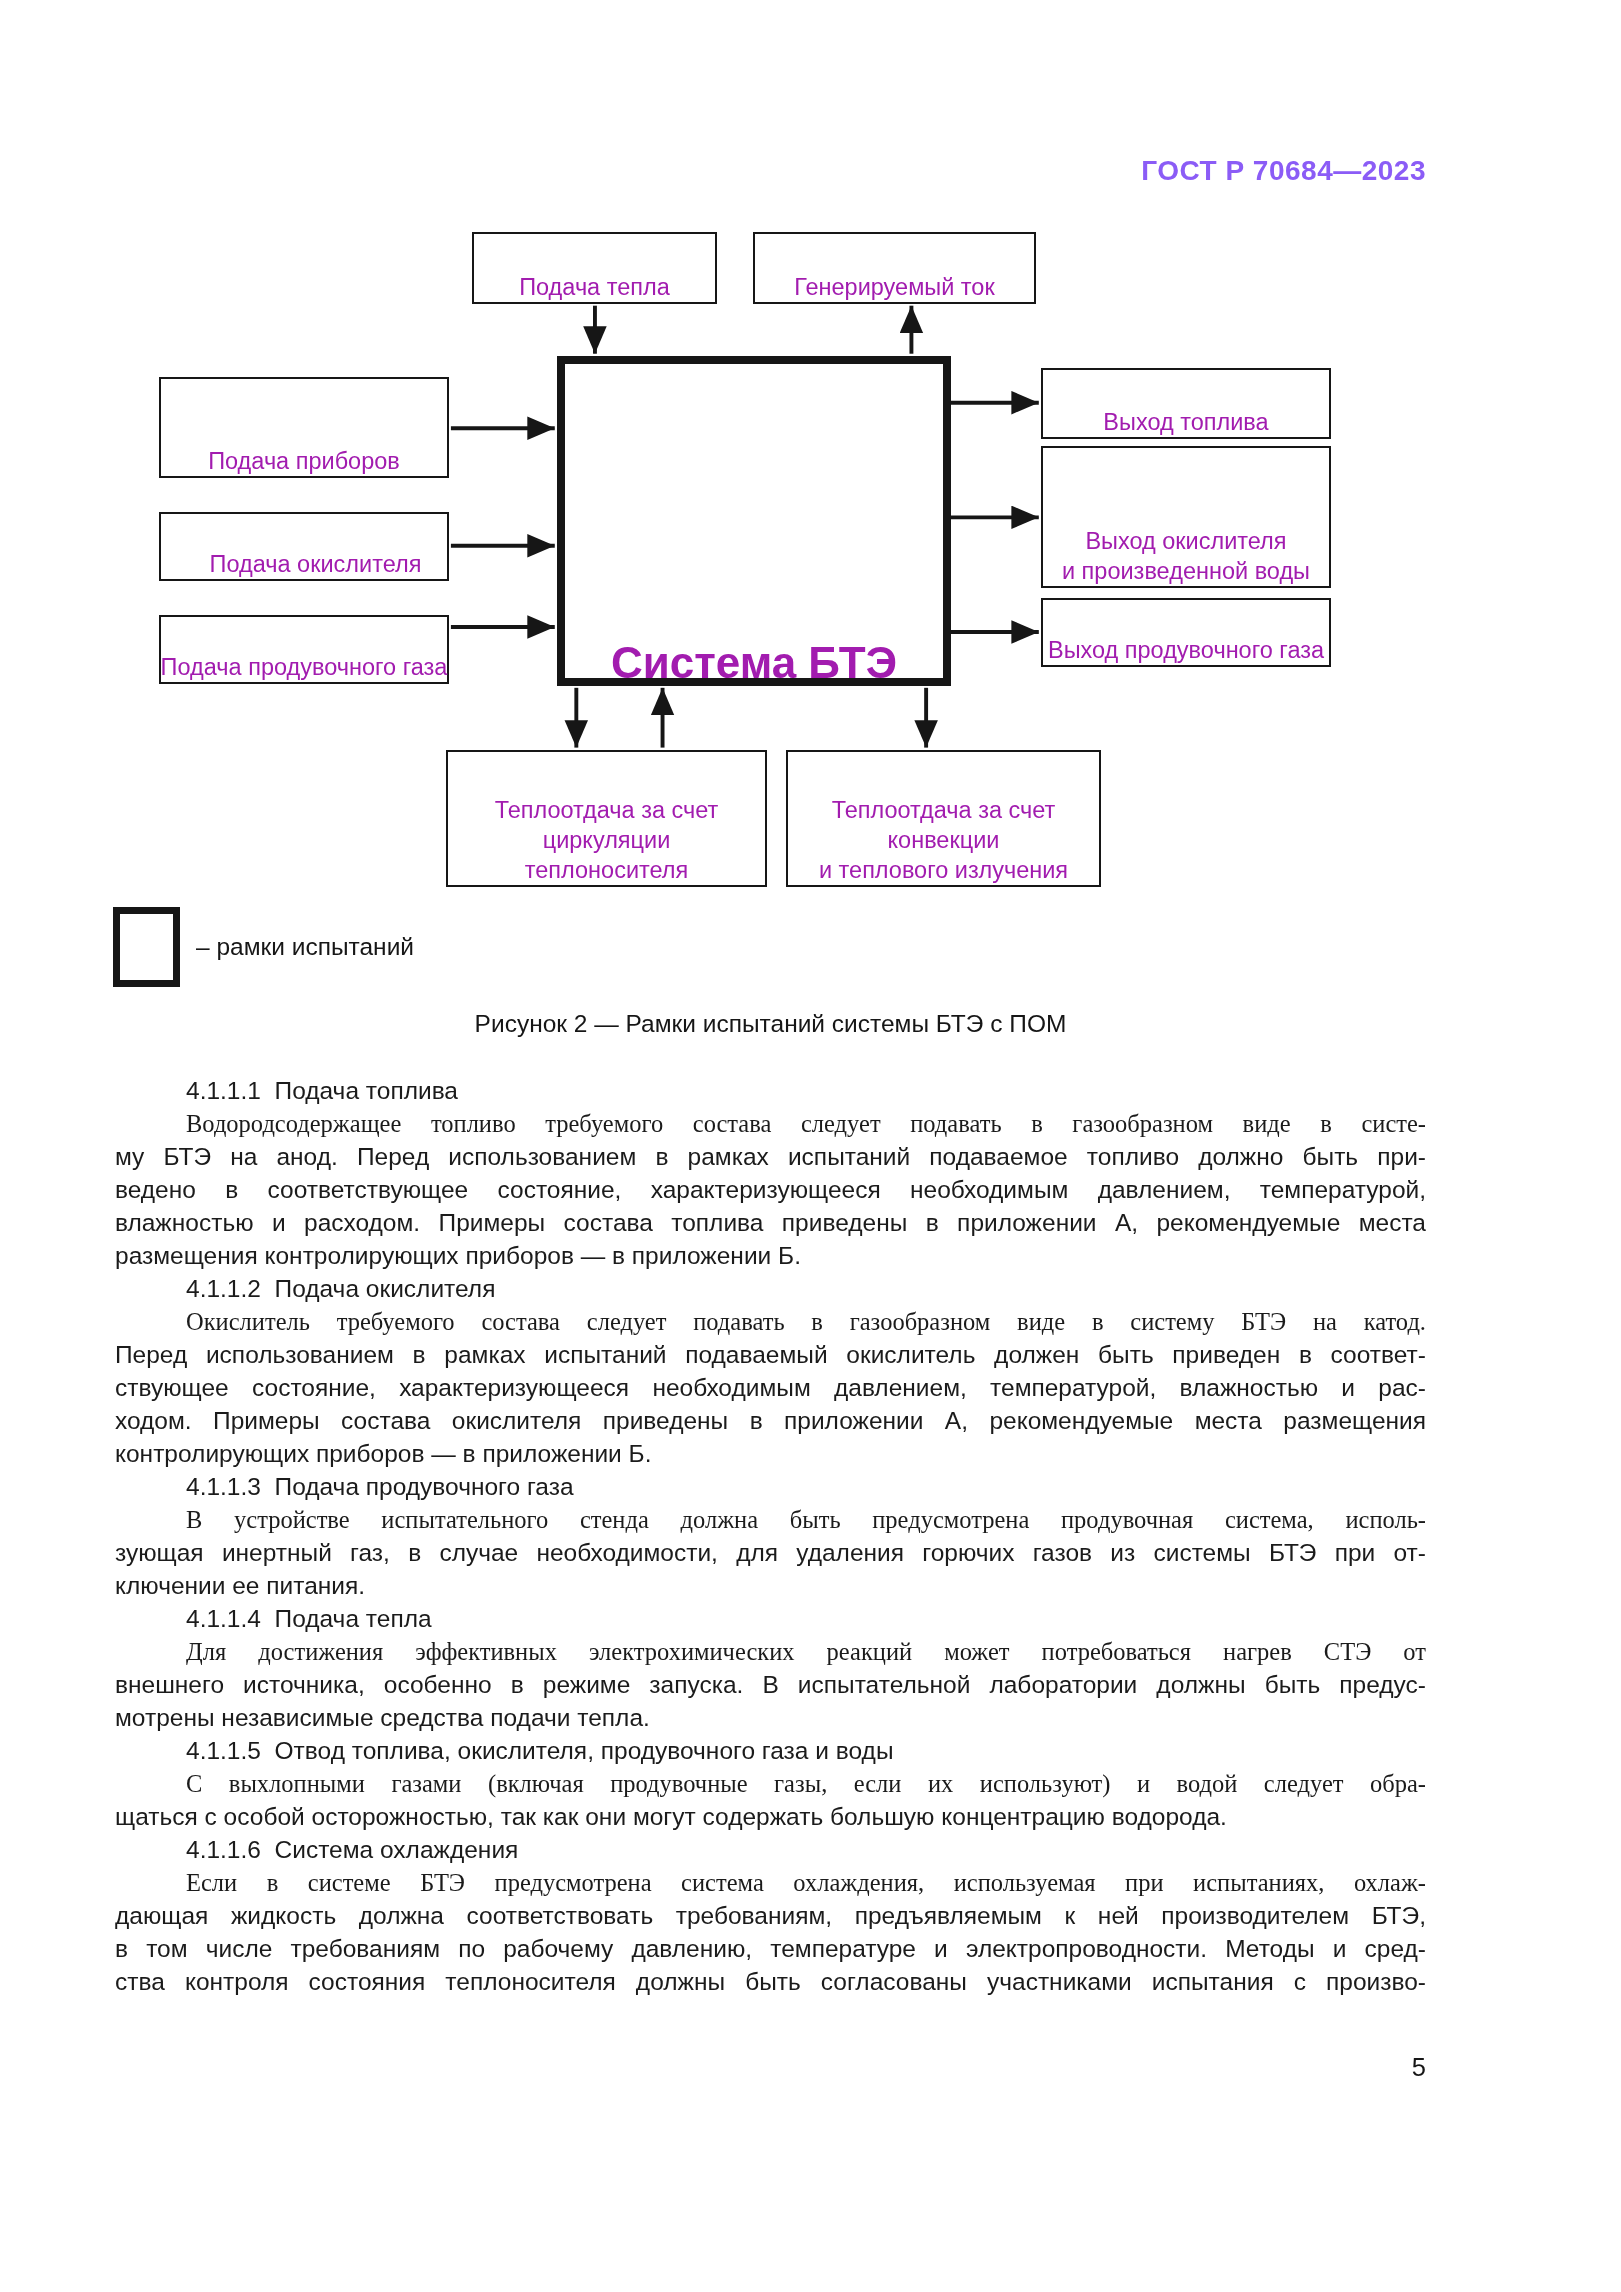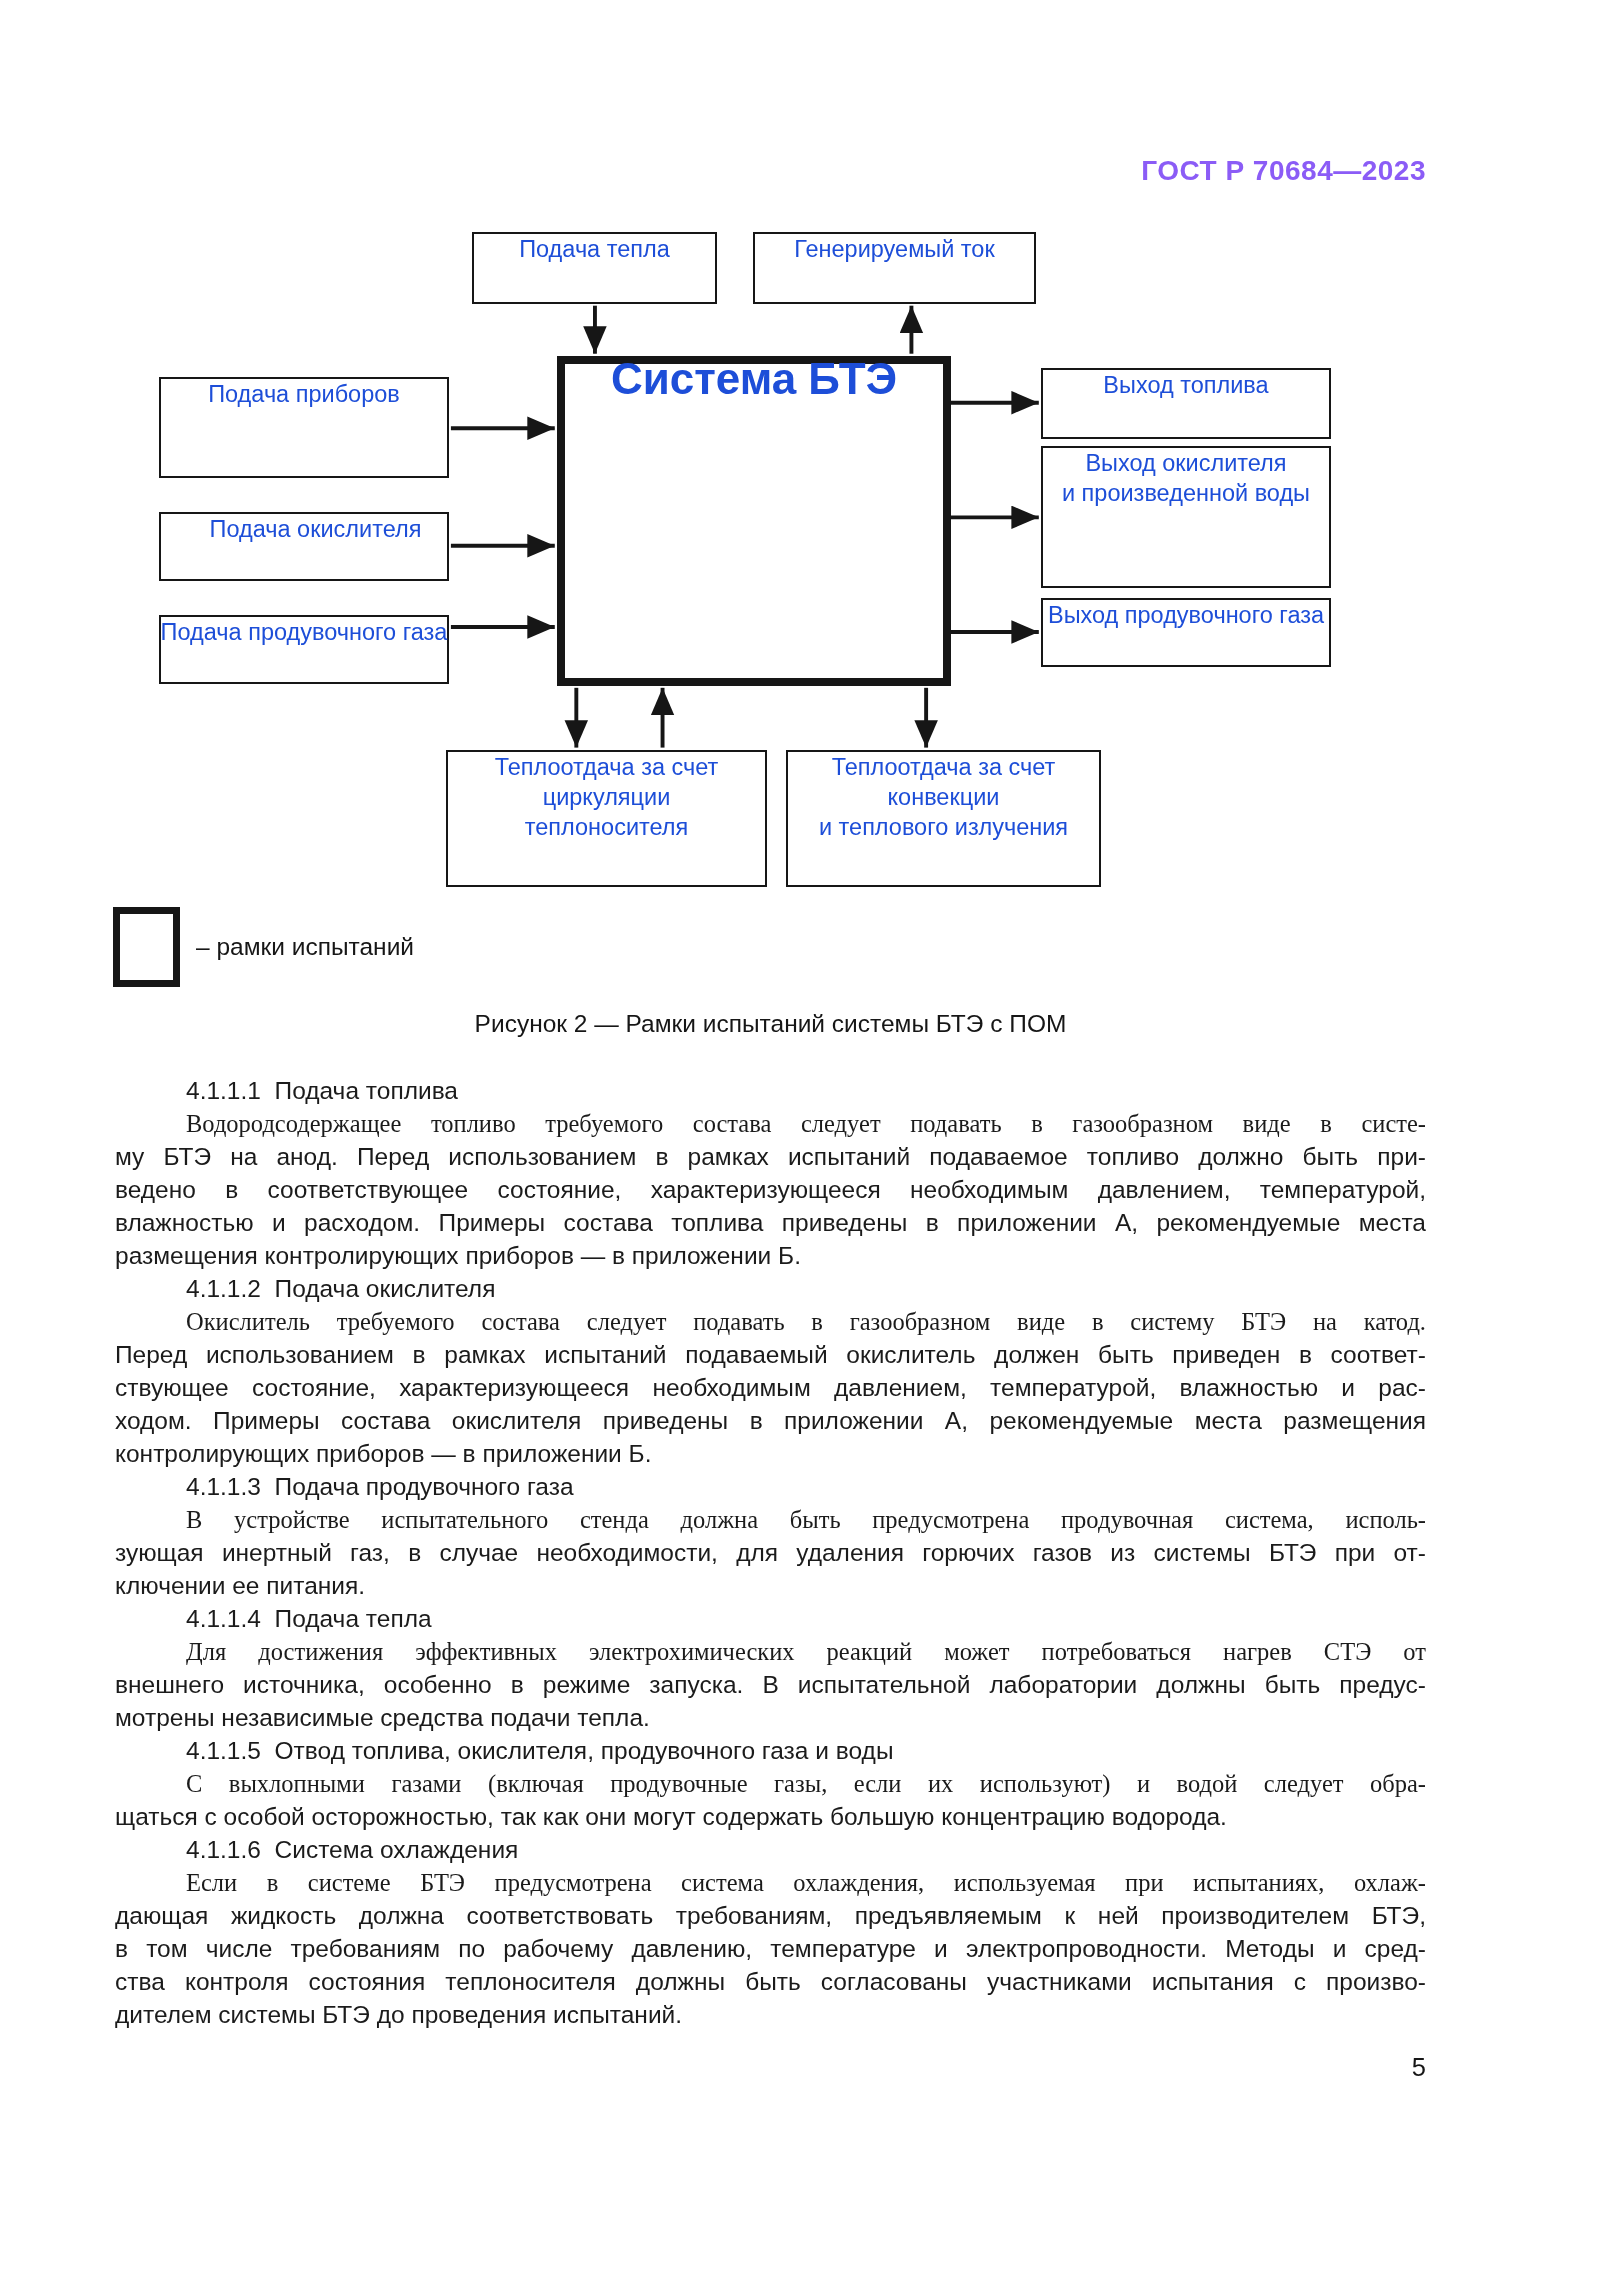--- a/index.html
+++ b/index.html
@@ -9,22 +9,22 @@
   }
   .doc-code {
     position:absolute; top:155px; right:195px;
     font-size:28px; font-weight:bold; letter-spacing:0.5px; color:#8b5cf6;
   }
   
   #diagram { position:absolute; left:0; top:0; width:1621px; height:1068px; }
   #diagram svg { position:absolute; left:0; top:0; }
   .dbox {
     position:absolute; box-sizing:border-box; border:2.9px solid #161616; background:#fff;
-    display:flex; align-items:flex-start; justify-content:center; text-align:center;
-    font-size:23.5px; color:#1d4ed8;
+    display:flex; align-items:flex-end; justify-content:center; text-align:center;
+    font-size:23.5px; color:#a21caf;
   }
   .dbox span { white-space:pre; line-height:30px; }
   #b-heat   { left:472px;  top:232px; width:245px; height:72px;  }
   #b-cur    { left:753px;  top:232px; width:283px; height:72px;  }
   #b-fuel   { left:159px;  top:377px; width:290px; height:101px; }
   #b-oxi    { left:159px;  top:512px; width:290px; height:69px;padding-left:23px;  }
   #b-purge  { left:159px;  top:615px; width:290px; height:69px;  }
   #b-center { left:557px;  top:356px; width:394px; height:330px; border-width:8.8px;
               font-size:44px; font-weight:bold; }
   #b-fout   { left:1041px; top:368px; width:290px; height:71px;  }
@@ -151,18 +151,17 @@
       <div class="para-line">внешнего источника, особенно в режиме запуска. В испытательной лаборатории должны быть предус-</div>
       <div class="para-line last">мотрены независимые средства подачи тепла.</div>
       <div class="para-heading">4.1.1.5  Отвод топлива, окислителя, продувочного газа и воды</div>
       <div class="para-line first">С выхлопными газами (включая продувочные газы, если их используют) и водой следует обра-</div>
       <div class="para-line last">щаться с особой осторожностью, так как они могут содержать большую концентрацию водорода.</div>
       <div class="para-heading">4.1.1.6  Система охлаждения</div>
       <div class="para-line first">Если в системе БТЭ предусмотрена система охлаждения, используемая при испытаниях, охлаж-</div>
       <div class="para-line">дающая жидкость должна соответствовать требованиям, предъявляемым к ней производителем БТЭ,</div>
       <div class="para-line">в том числе требованиям по рабочему давлению, температуре и электропроводности. Методы и сред-</div>
       <div class="para-line">ства контроля состояния теплоносителя должны быть согласованы участниками испытания с произво-</div>
-      <div class="para-line last">дителем системы БТЭ до проведения испытаний.</div>
     </div>
 
   <div class="page-number">5</div>
 </div>
 
 
 </body></html>

